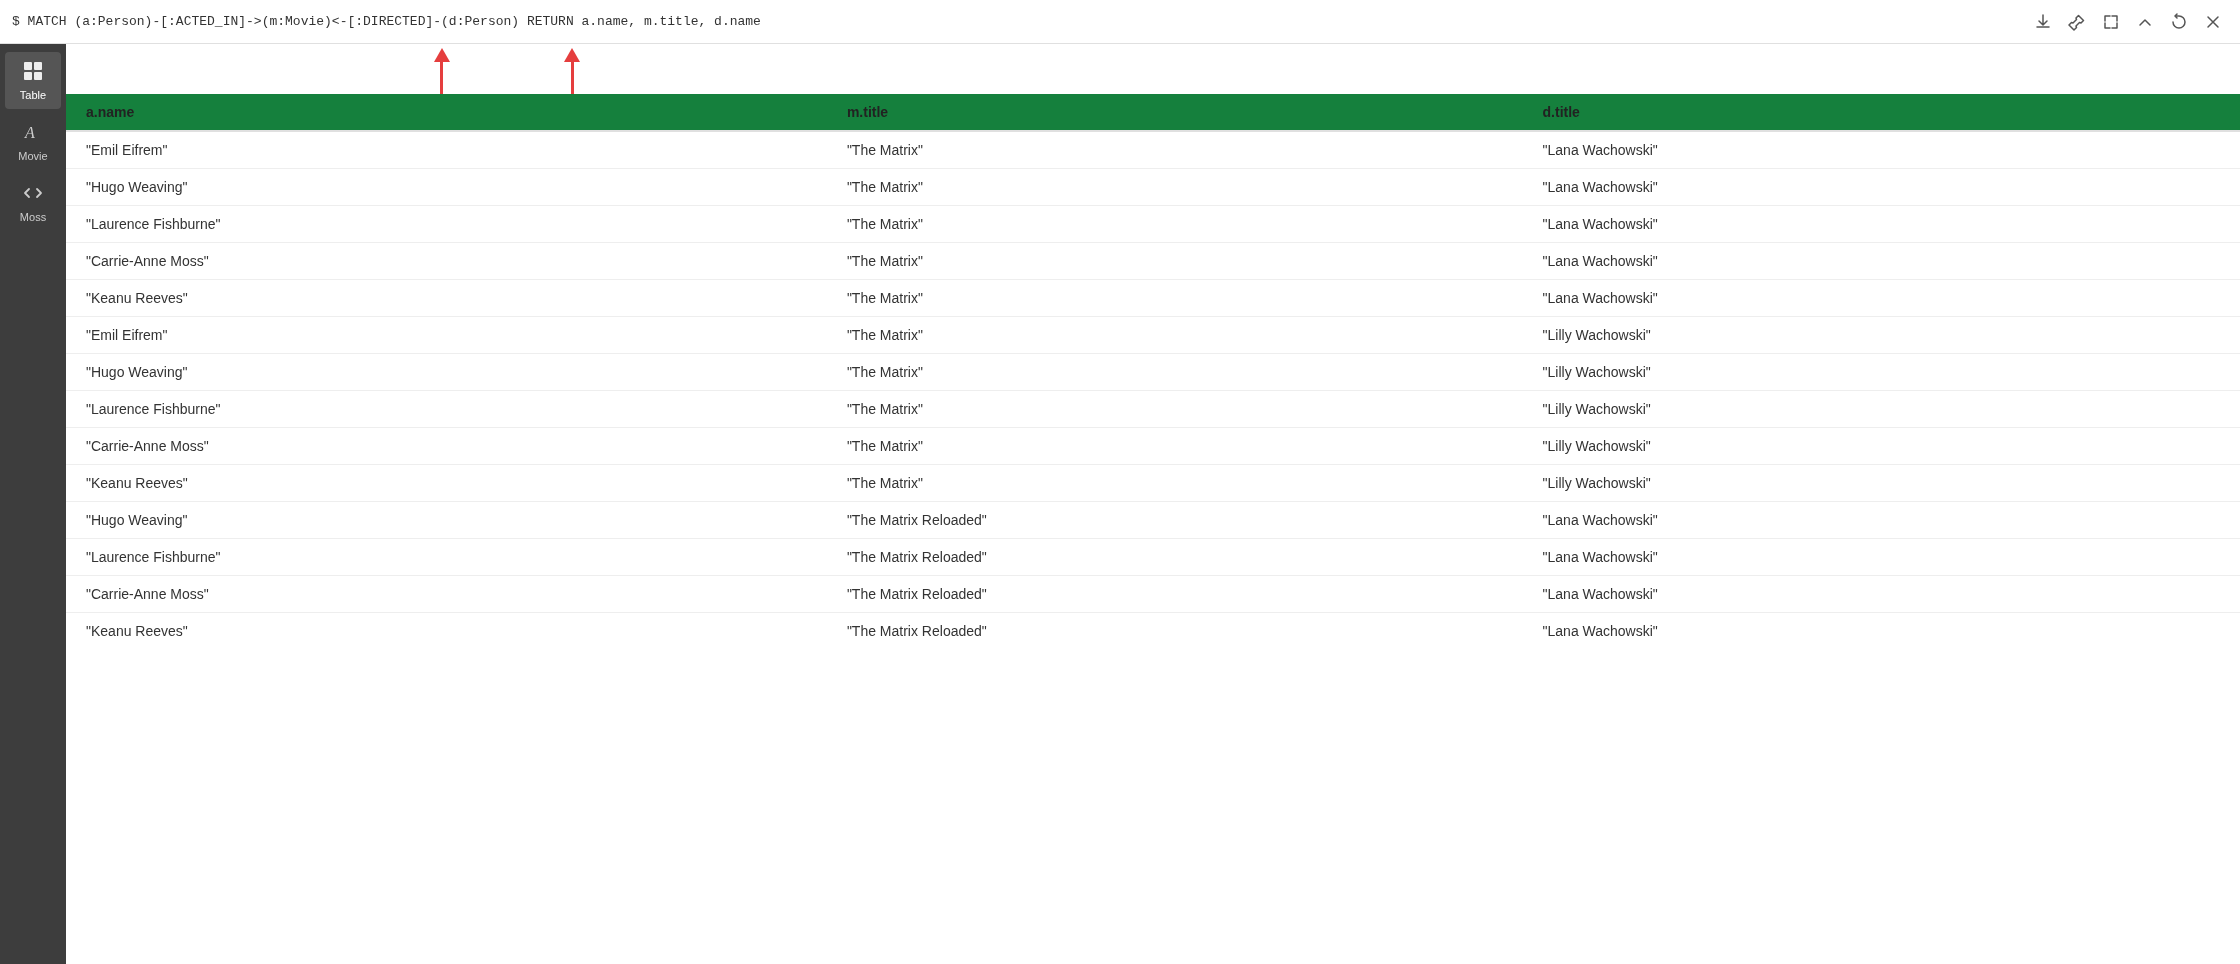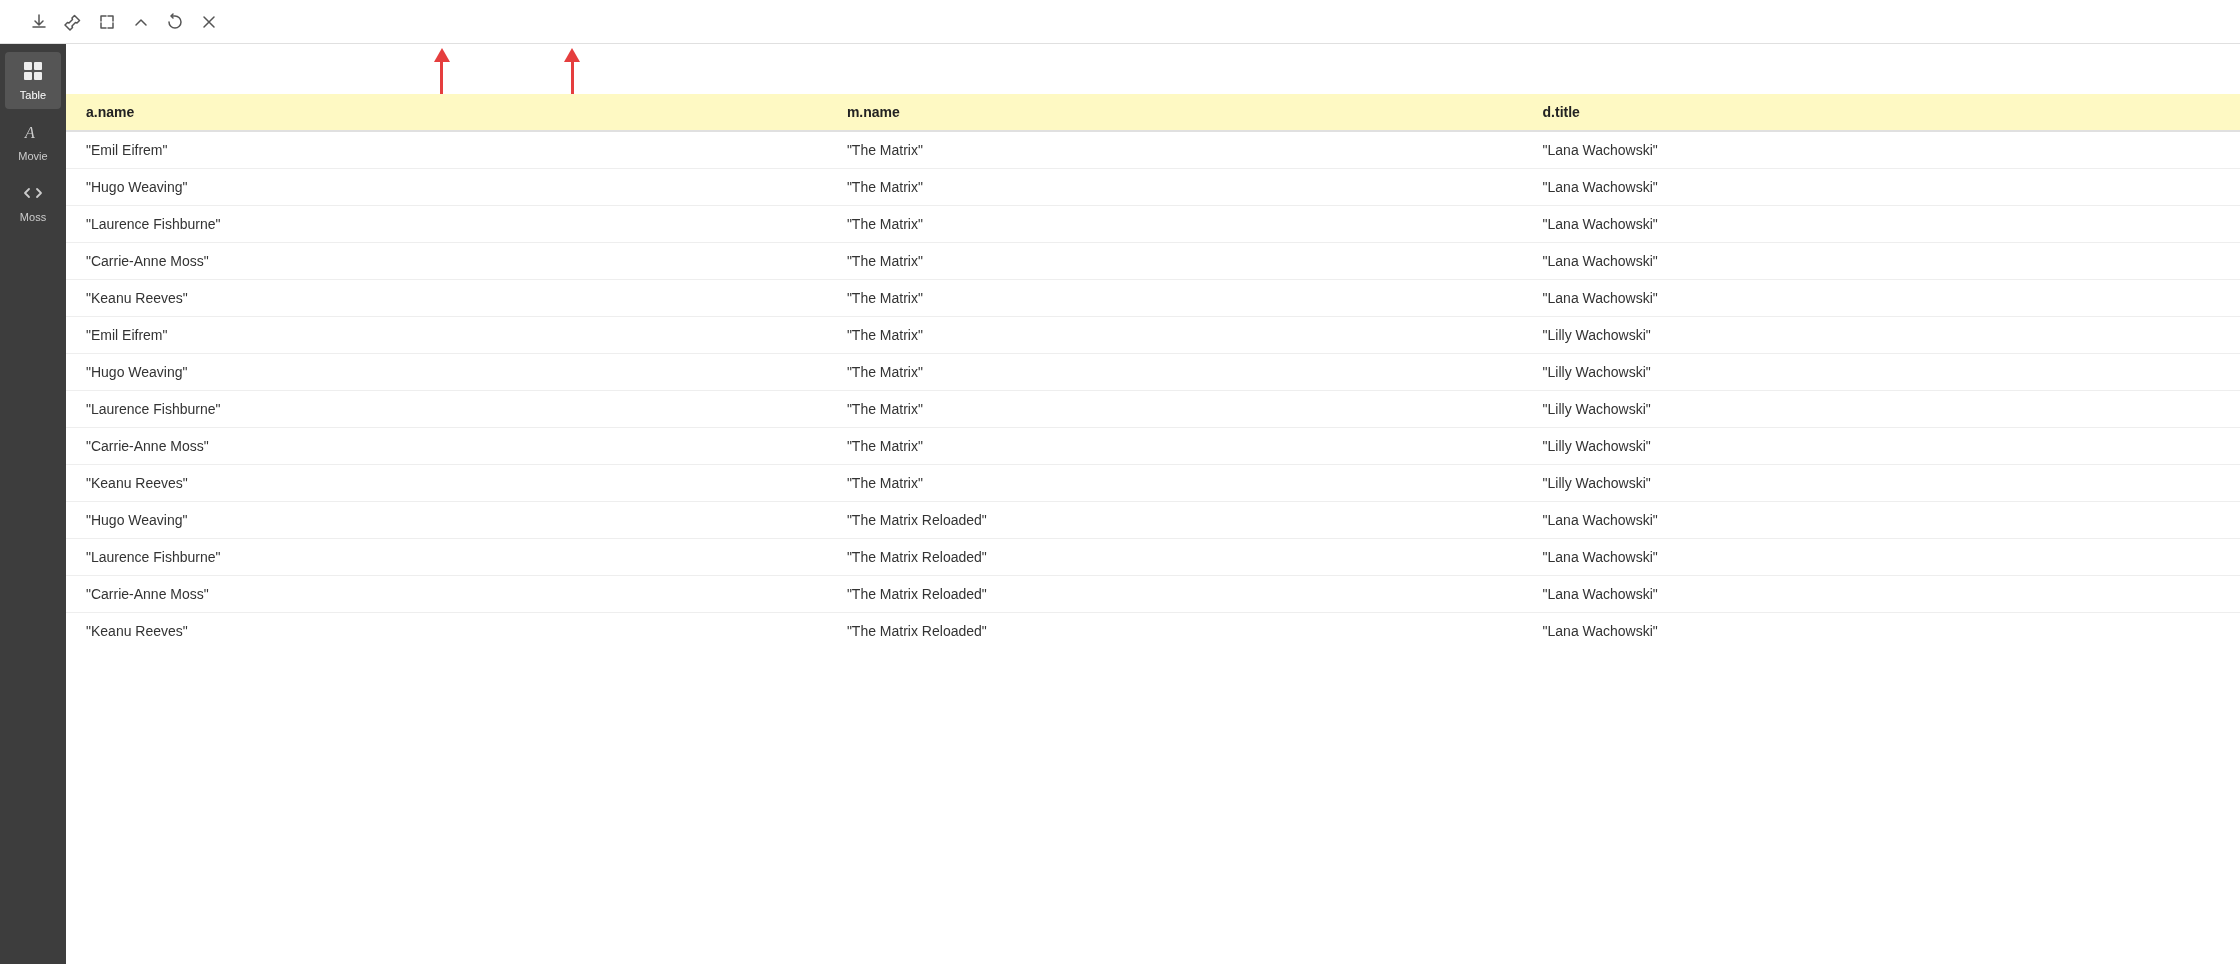--- a/index.html
+++ b/index.html
@@ -115,21 +115,21 @@
       flex: 1;
       overflow-y: auto;
       overflow-x: hidden;
     }
     table {
       width: 100%;
       border-collapse: collapse;
       table-layout: fixed;
     }
     thead tr {
-      background: #fef9c3;
+      background: #15803d;
       border-bottom: 2px solid #e0e0e0;
     }
     th {
       text-align: left;
       padding: 10px 20px;
       font-weight: 700;
       font-size: 14px;
       color: #222;
       border-bottom: 1px solid #ddd;
     }
@@ -143,20 +143,21 @@
       border-bottom: none;
     }
     col.col-a { width: 35%; }
     col.col-m { width: 32%; }
     col.col-d { width: 33%; }
   </style>
 </head>
 <body>
 
 <div class="query-bar">
+  <span class="query-text">$ MATCH (a:Person)-[:ACTED_IN]-&gt;(m:Movie)&lt;-[:DIRECTED]-(d:Person) RETURN a.name, m.title, d.name</span>
   <div class="query-actions">
     <button class="query-action-btn" title="Download">
       <svg width="18" height="18" viewBox="0 0 18 18" fill="none" xmlns="http://www.w3.org/2000/svg">
         <path d="M9 2v9M5 8l4 4 4-4M3 14h12" stroke="#555" stroke-width="1.5" stroke-linecap="round" stroke-linejoin="round"></path>
       </svg>
     </button>
     <button class="query-action-btn" title="Pin">
       <svg width="18" height="18" viewBox="0 0 18 18" fill="none" xmlns="http://www.w3.org/2000/svg">
         <path d="M10.5 2.5l5 5-2.5 2.5-1.5-.5-3.5 3.5.5 1.5L6 17l-5-5 2.5-2.5 1.5.5 3.5-3.5-.5-1.5 2.5-2.5z" stroke="#555" stroke-width="1.5" stroke-linecap="round" stroke-linejoin="round"></path>
       </svg>
@@ -234,21 +235,21 @@
     <div class="table-wrapper">
       <table>
         <colgroup>
           <col class="col-a">
           <col class="col-m">
           <col class="col-d">
         </colgroup>
         <thead>
           <tr>
             <th>a.name</th>
-            <th>m.name</th>
+            <th>m.title</th>
             <th>d.title</th>
           </tr>
         </thead>
         <tbody id="table-body">
         <tr>
               <td>"Emil Eifrem"</td>
               <td>"The Matrix"</td>
               <td>"Lana Wachowski"</td>
             </tr>
             <tr>

